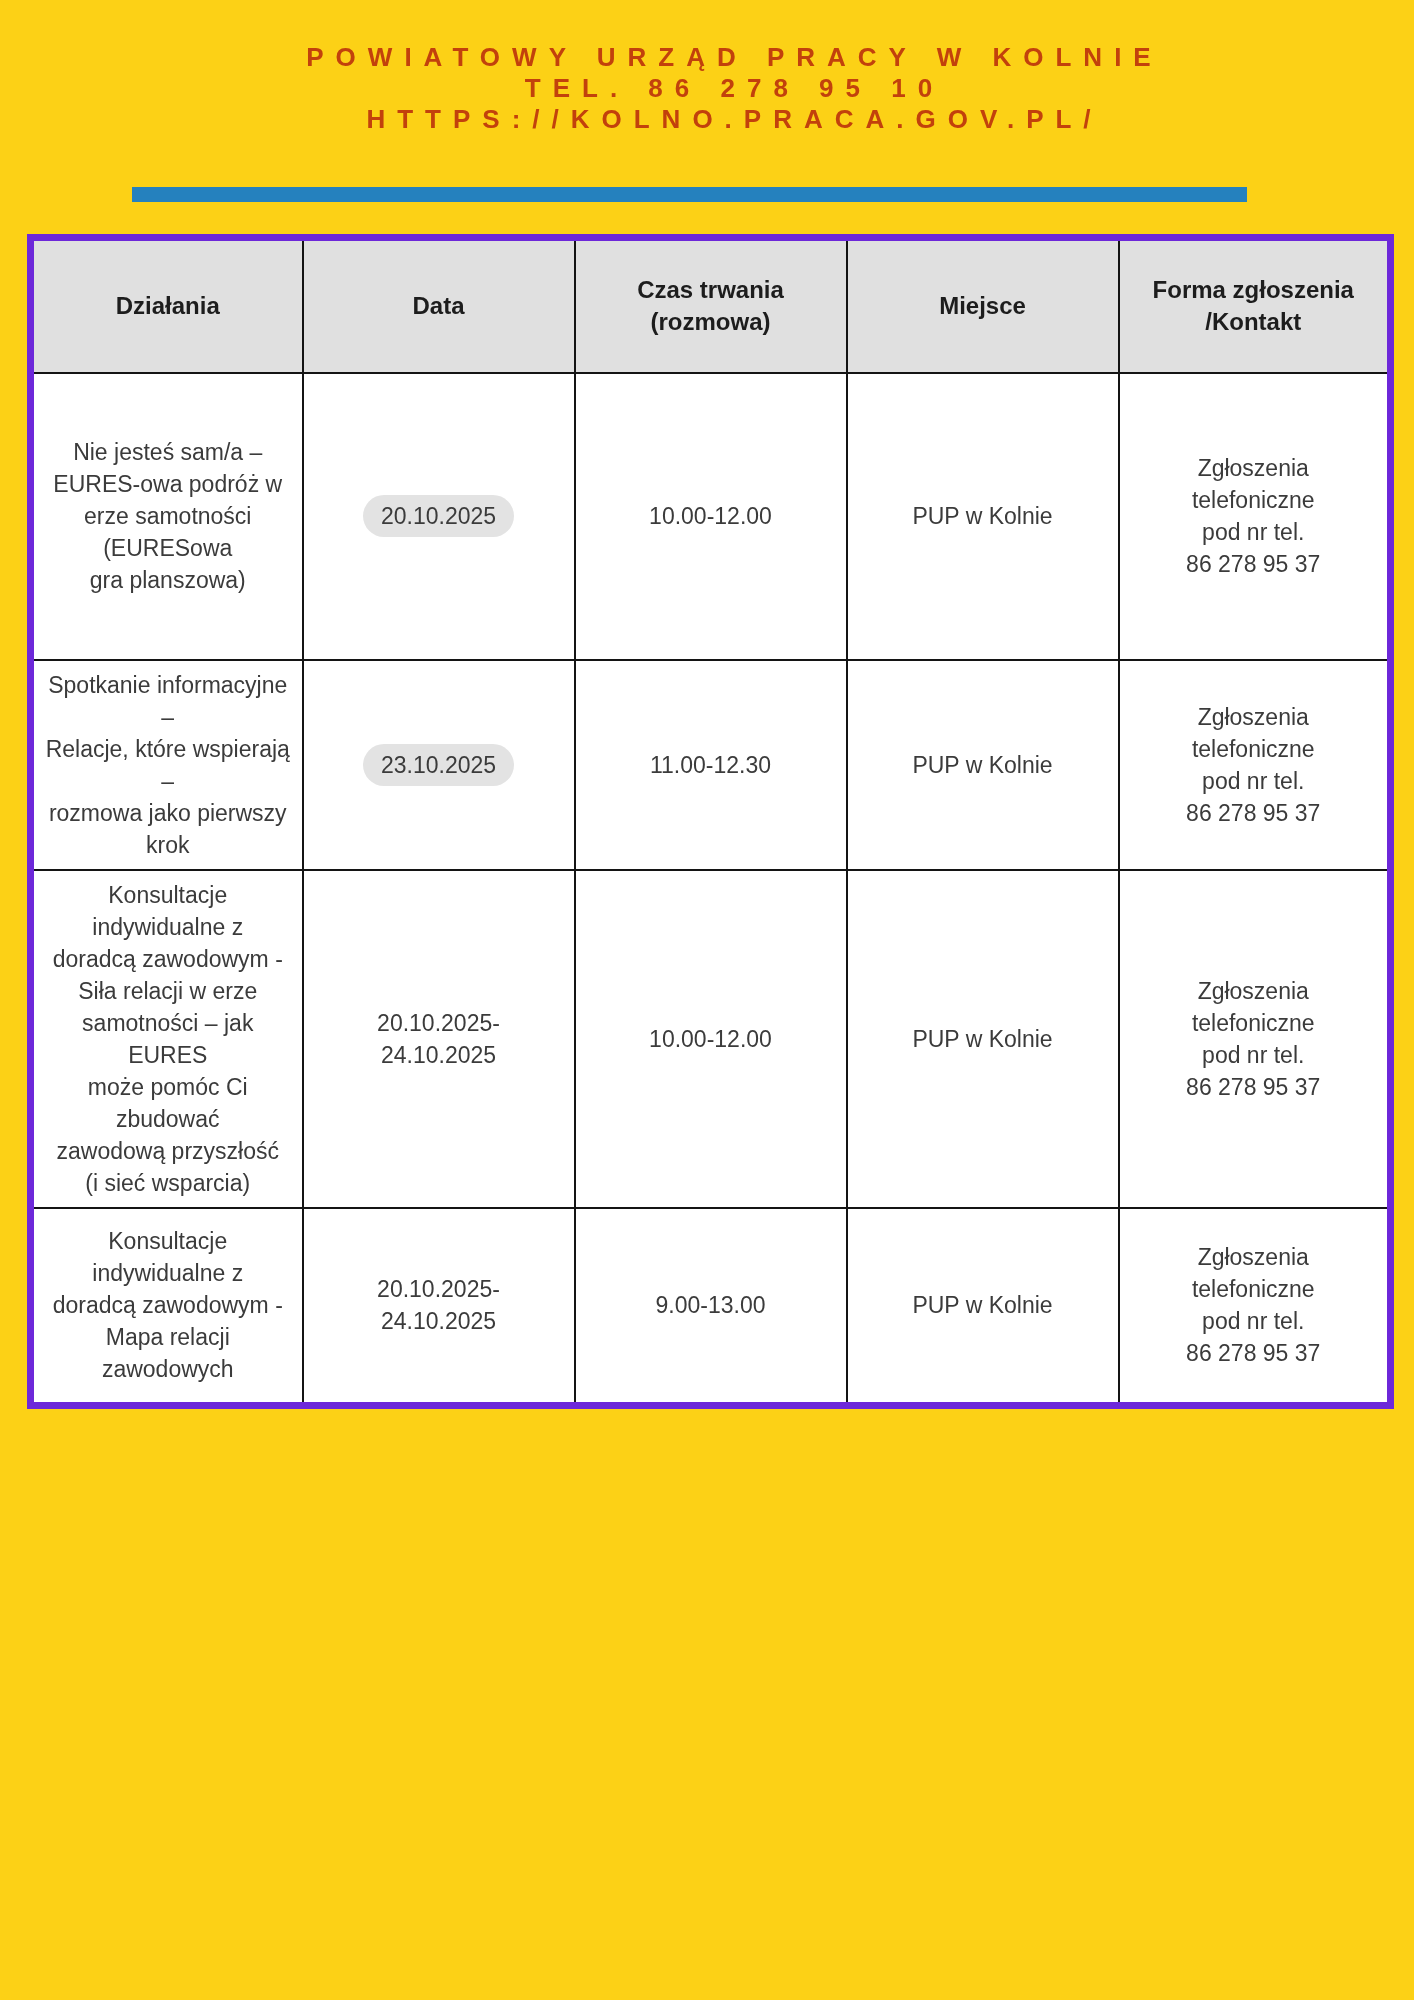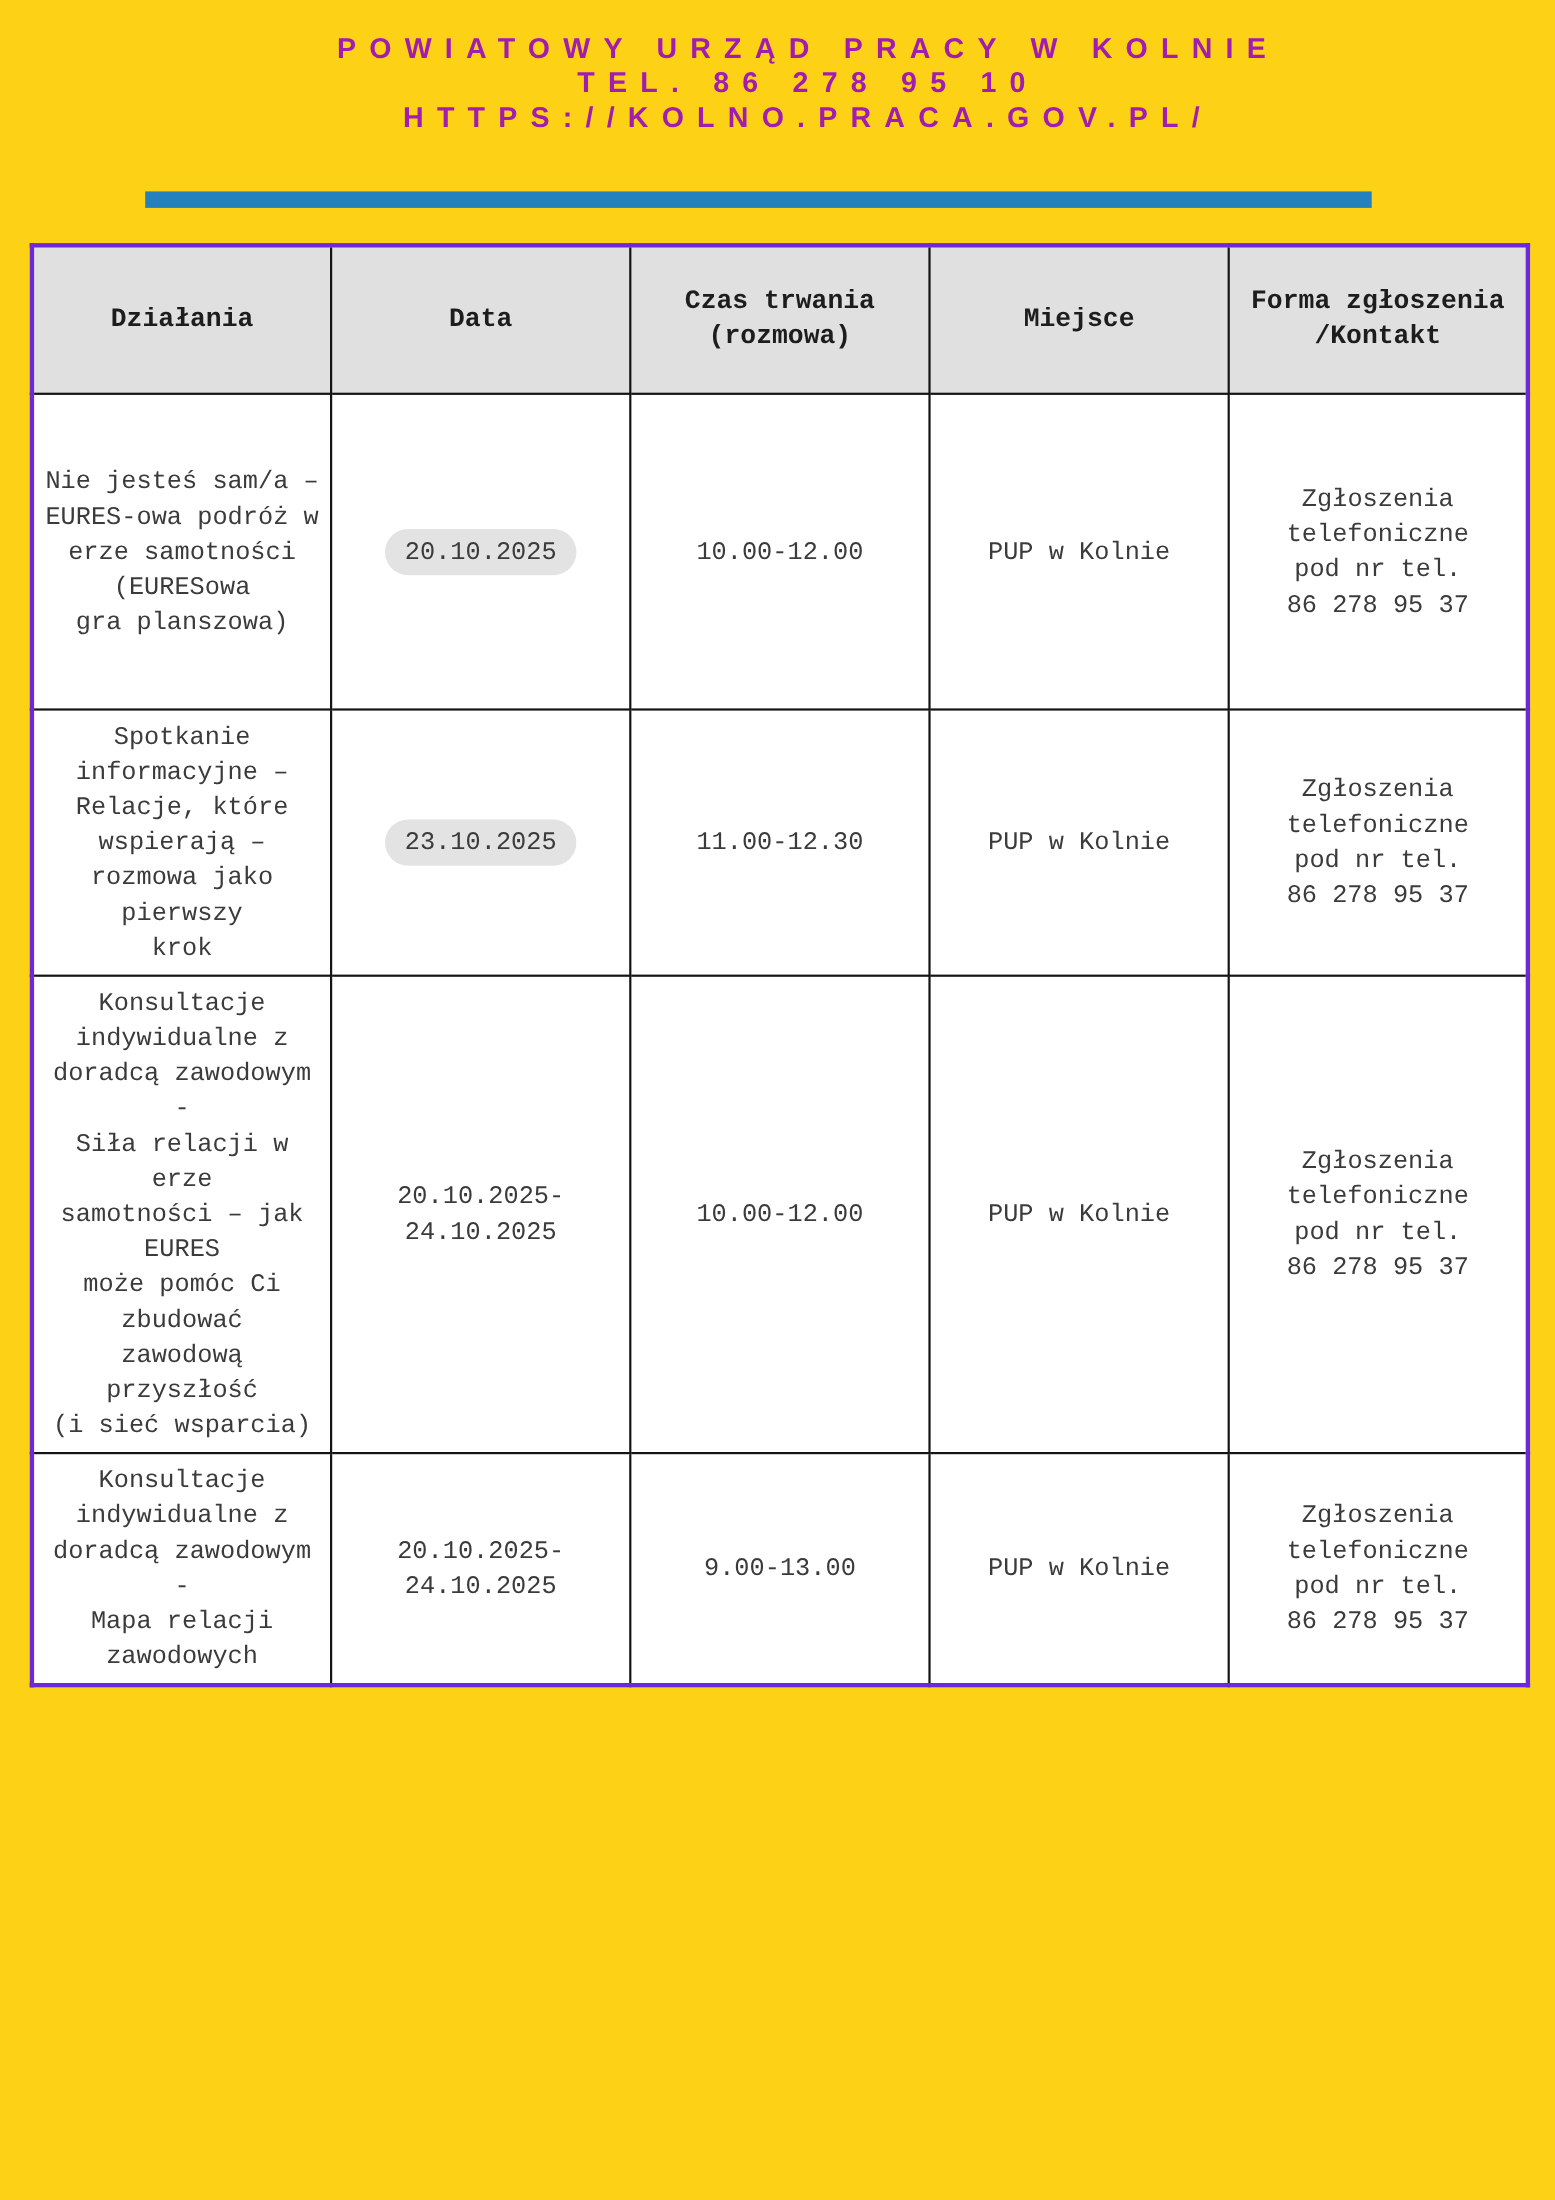--- a/index.html
+++ b/index.html
@@ -7,45 +7,44 @@
     font-family: "Liberation Sans", "DejaVu Sans", sans-serif;
   }
   .page {
     position: relative;
     width: 1414px;
     height: 2000px;
     background: #FCD116;
     overflow: hidden;
   }
   .top-header {
-    padding-top: 29px;
+    padding-top: 42px;
     padding-left: 55px;
     text-align: center;
-    color: #a21caf;
+    color: #c2410c;
     font-weight: 700;
     font-size: 26px;
     line-height: 31px;
     letter-spacing: 12px;
   }
   .accent-bar {
     margin-top: 52px;
     margin-left: 132px;
     width: 1115px;
     height: 15px;
     background: #2581BE;
   }
   table.schedule {
     margin-top: 32px;
     margin-left: 27px;
     width: 1360px;
     border-collapse: collapse;
     table-layout: fixed;
     background: #FFFFFF;
-    border: 4px solid #6d28d9;
-    font-family: Liberation Mono, monospace;
+    border: 7px solid #6d28d9;
   }
   table.schedule th, table.schedule td {
     border: 2px solid #141414;
     vertical-align: middle;
     font-size: 23px;
     color: #3B3B3B;
     line-height: 32px;
     padding: 8px 10px;
     box-sizing: border-box;
   }

